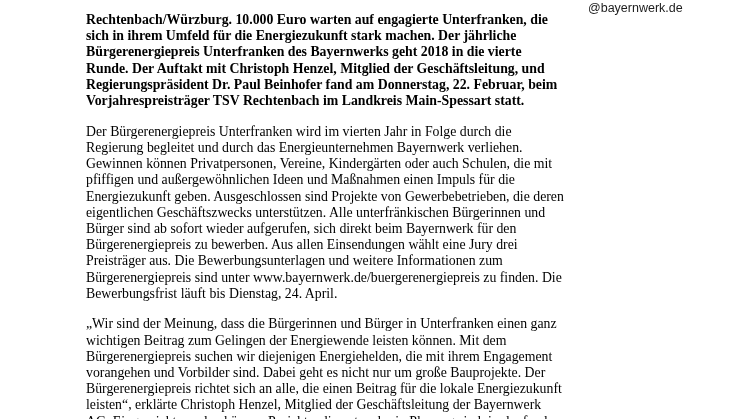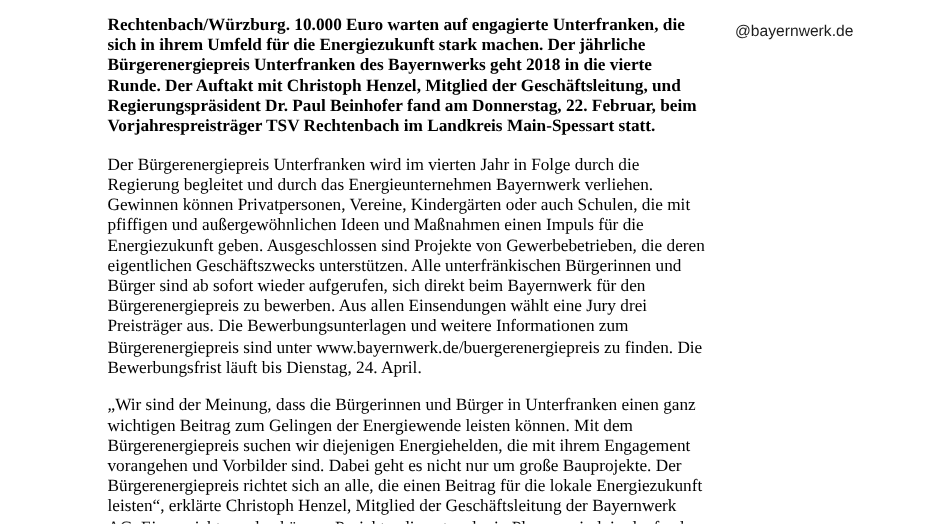--- a/index.html
+++ b/index.html
@@ -10,21 +10,21 @@
   body {
     position: relative;
     width: 746px;
     height: 419px;
     overflow: hidden;
     font-family: "Liberation Serif", serif;
     color: #000000;
   }
   .brand-handle {
     position: absolute;
-    top: 18px;
+    top: 1px;
     left: 588px;
     font-family: "Liberation Sans", sans-serif;
     font-size: 12.5px;
     line-height: 14px;
     color: #1c1c1c;
   }
   .content {
     position: absolute;
     left: 86px;
     top: 12px;

